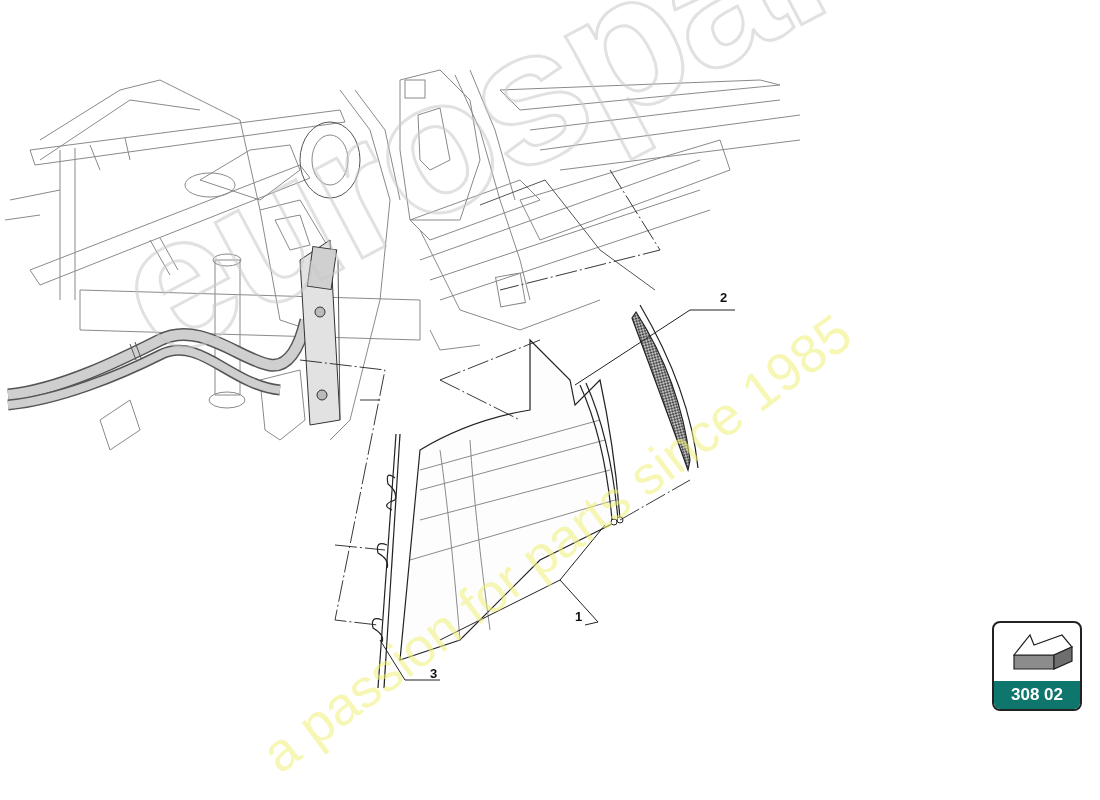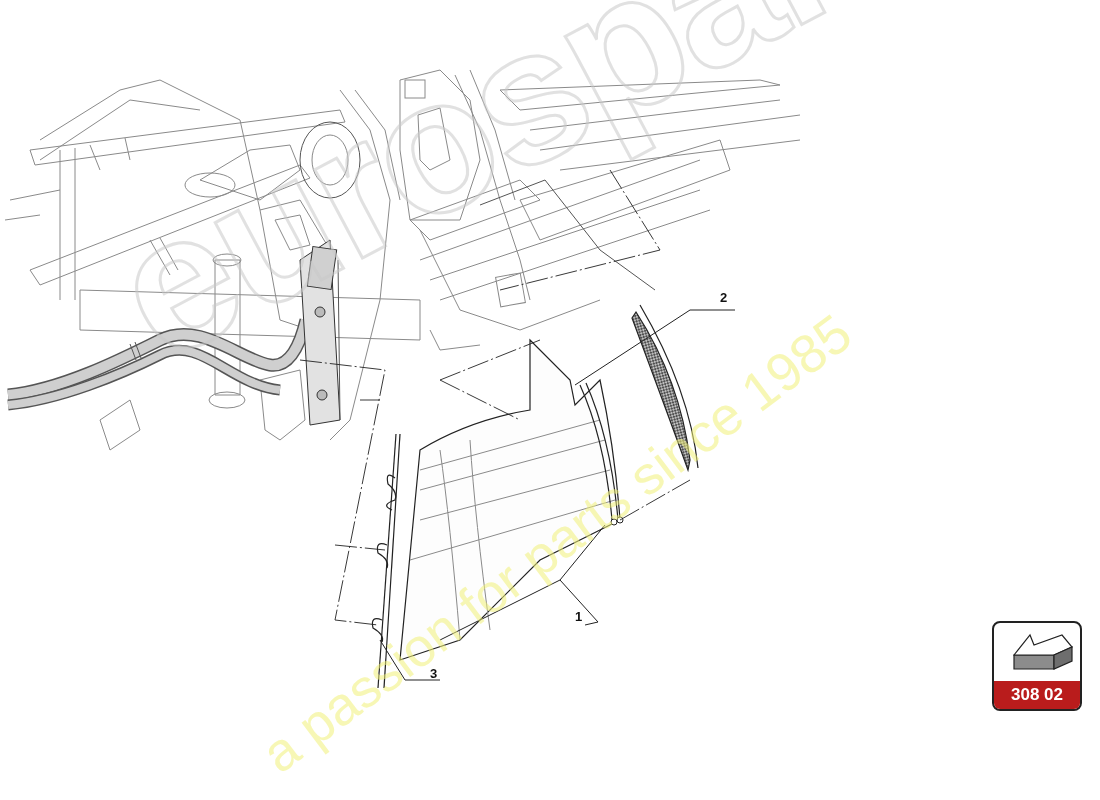--- a/index.html
+++ b/index.html
@@ -16,21 +16,21 @@
                color: transparent; -webkit-text-stroke: 3px rgba(200,200,200,0.55);
                transform: rotate(-28deg); transform-origin: left top; letter-spacing: -4px;
                white-space: nowrap; pointer-events: none; }
     .wm-tag { position: absolute; left: 250px; top: 735px; font-size: 54px;
               color: rgba(240,240,120,0.55); transform: rotate(-37deg); transform-origin: left top;
               white-space: nowrap; pointer-events: none; }
     .badge { position: absolute; left: 992px; top: 621px; width: 86px; height: 86px;
              border: 2px solid #222; border-radius: 8px; background: #fff; overflow: hidden; }
     .badge-icon { position: absolute; left: 0; top: 0; width: 86px; height: 58px; }
     .badge-num { position: absolute; left: 0; bottom: 0; width: 86px; height: 28px;
-                 background: #b91c1c; color: #fff; font-size: 17px; font-weight: bold;
+                 background: #0f766e; color: #fff; font-size: 17px; font-weight: bold;
                  text-align: center; line-height: 28px; }
   </style>
 </head>
 <body>
 
 <svg id="diagram" viewBox="0 0 1100 800" xmlns="http://www.w3.org/2000/svg">
 
   <g>
     <path class="ln" d="M40 140 L120 90 L160 80 L240 120 L260 210"></path>
     <path class="ln" d="M40 160 L130 100 L200 110"></path>

